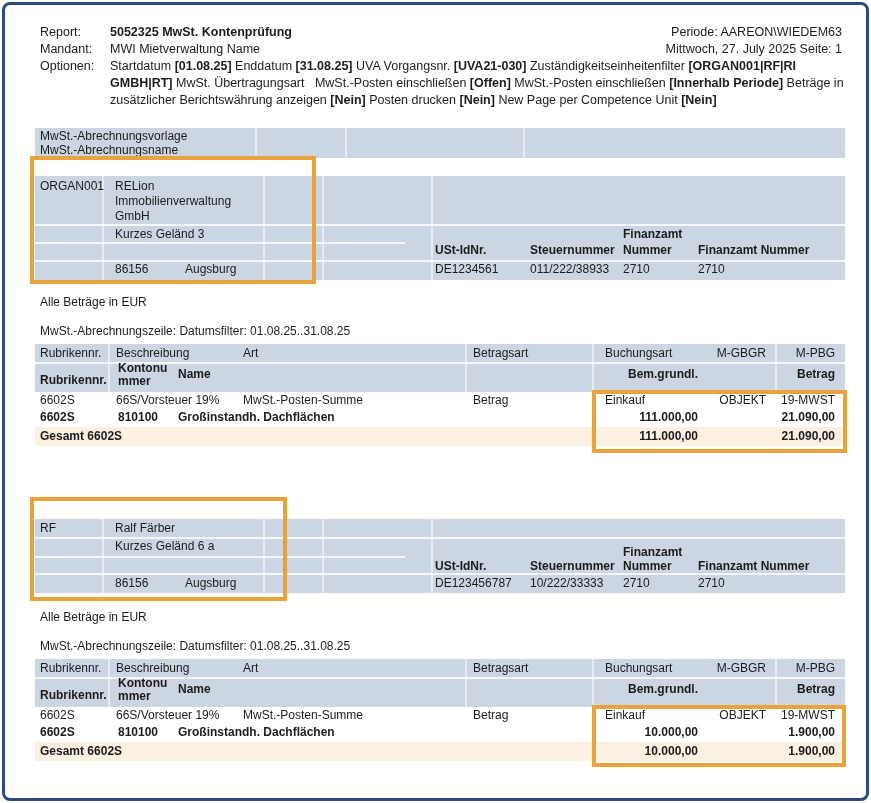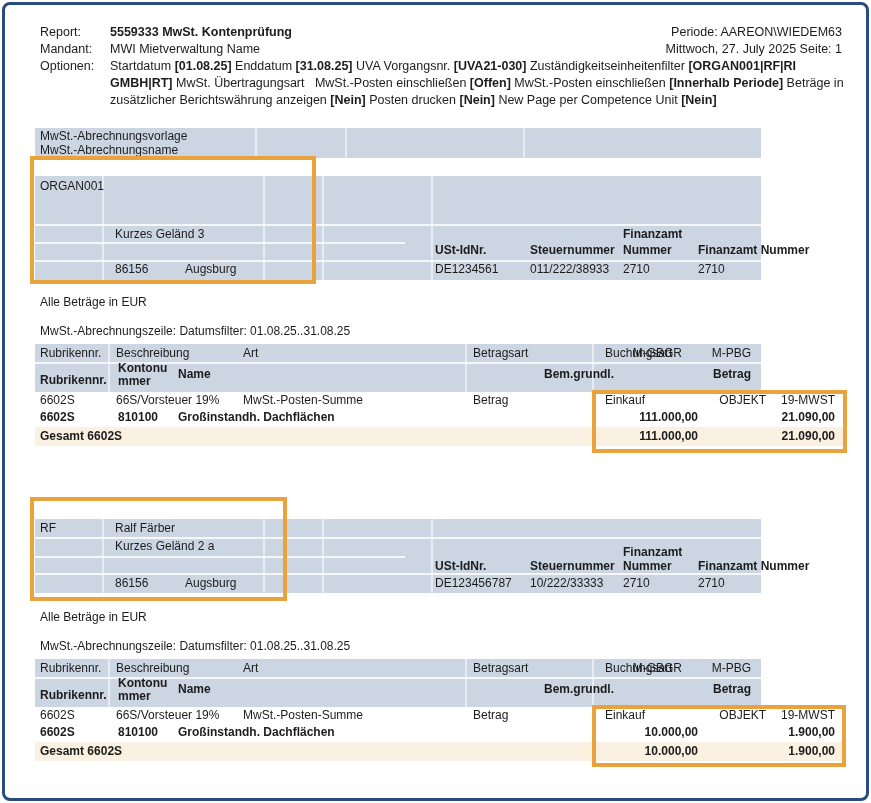--- a/index.html
+++ b/index.html
@@ -4,38 +4,38 @@
 <style>
   html,body{margin:0;padding:0;background:#ffffff;}
   .page{position:relative;width:871px;height:803px;background:#ffffff;overflow:hidden;
         font-family:"Liberation Sans","DejaVu Sans",sans-serif;color:#1c1c1c;}
   .frame{position:absolute;inset:2px;border:3px solid #2b4a7d;border-radius:8px;pointer-events:none;}
   .t{position:absolute;font-size:12px;line-height:14px;white-space:nowrap;color:#1c1c1c;}
   .hd{font-size:12.5px;}
   .b{font-weight:700;}
   .right{text-align:right;}
   .wrap{white-space:normal;}
-  .band{position:absolute;left:35px;width:726px;background:#ccd5e2;}
+  .band{position:absolute;left:35px;width:810px;background:#ccd5e2;}
   .row{position:absolute;left:35px;width:810px;background:#ffffff;}
   .row.total{background:#fbf1e2;}
   .vsep{position:absolute;top:0;bottom:0;width:2px;background:rgba(255,255,255,.55);}
   .hsep{position:absolute;left:0;height:2px;background:rgba(255,255,255,.8);}
   .options{white-space:normal;line-height:17px;font-size:12.5px;}
   .name-cell{width:152px;line-height:15px;}
   .konto-cell{width:57px;line-height:13px;word-break:break-all;}
   .obox{position:absolute;border:4px solid #e9a23c;box-sizing:border-box;z-index:5;pointer-events:none;}
 </style>
 </head>
 <body>
 
 <div class="page">
   <div class="frame"></div>
 
   <span class="t hd" style="left:40px;top:25px">Report:</span>
-  <span class="t hd b" style="left:110px;top:25px">5559333 MwSt. Kontenprüfung</span>
+  <span class="t hd b" style="left:110px;top:25px">5052325 MwSt. Kontenprüfung</span>
   <span class="t hd right" style="right:29px;top:25px">Periode: AAREON\WIEDEM63</span>
 
   <span class="t hd" style="left:40px;top:42px">Mandant:</span>
   <span class="t hd" style="left:110px;top:42px">MWI Mietverwaltung Name</span>
   <span class="t hd right" style="right:29px;top:42px">Mittwoch, 27. July 2025 Seite: 1</span>
 
   <span class="t hd" style="left:40px;top:59px">Optionen:</span>
   <div class="t options" style="left:110px;top:58px;width:734px"><span>Startdatum </span><span style="font-weight: 700;">[01.08.25]</span><span> Enddatum </span><span style="font-weight: 700;">[31.08.25]</span><span> UVA Vorgangsnr. </span><span style="font-weight: 700;">[UVA21-030]</span><span> Zuständigkeitseinheitenfilter </span><span style="font-weight: 700;">[ORGAN001|RF|RI GMBH|RT]</span><span> MwSt. Übertragungsart&nbsp;&nbsp;&nbsp;MwSt.-Posten einschließen </span><span style="font-weight: 700;">[Offen]</span><span> MwSt.-Posten einschließen </span><span style="font-weight: 700;">[Innerhalb Periode]</span><span> Beträge in zusätzlicher Berichtswährung anzeigen </span><span style="font-weight: 700;">[Nein]</span><span> Posten drucken </span><span style="font-weight: 700;">[Nein]</span><span> New Page per Competence Unit </span><span style="font-weight: 700;">[Nein]</span></div>
 
   <div class="band" style="top:128px;height:30px">
@@ -49,20 +49,21 @@
   <div class="band" style="top:176px;height:104px">
     <i class="vsep" style="left:67px"></i>
     <i class="vsep" style="left:228px"></i>
     <i class="vsep" style="left:287px"></i>
     <i class="vsep" style="left:396px"></i>
     <i class="hsep" style="top:48px;width:810px"></i>
     <i class="hsep" style="top:66px;width:370px"></i>
     <i class="hsep" style="top:84px;width:810px"></i>
 
     <span class="t" style="left:5px;top:3px">ORGAN001</span>
+    <span class="t wrap name-cell" style="left:80px;top:3px">RELion Immobilienverwaltung GmbH</span>
     <span class="t" style="left:80px;top:51px">Kurzes Geländ 3</span>
 
     <span class="t b" style="left:588px;top:51px">Finanzamt</span>
     <span class="t b" style="left:400px;top:67px">USt-IdNr.</span>
     <span class="t b" style="left:495px;top:67px">Steuernummer</span>
     <span class="t b" style="left:588px;top:67px">Nummer</span>
     <span class="t b" style="left:663px;top:67px">Finanzamt Nummer</span>
 
     <span class="t" style="left:80px;top:86px">86156</span>
     <span class="t" style="left:150px;top:86px">Augsburg</span>
@@ -123,21 +124,21 @@
     <i class="vsep" style="left:67px"></i>
     <i class="vsep" style="left:228px"></i>
     <i class="vsep" style="left:287px"></i>
     <i class="vsep" style="left:396px"></i>
     <i class="hsep" style="top:18px;width:810px"></i>
     <i class="hsep" style="top:37px;width:370px"></i>
     <i class="hsep" style="top:54px;width:810px"></i>
 
     <span class="t" style="left:5px;top:2px">RF</span>
     <span class="t" style="left:80px;top:2px">Ralf Färber</span>
-    <span class="t" style="left:80px;top:20px">Kurzes Geländ 2 a</span>
+    <span class="t" style="left:80px;top:20px">Kurzes Geländ 6 a</span>
 
     <span class="t b" style="left:588px;top:26px">Finanzamt</span>
     <span class="t b" style="left:400px;top:40px">USt-IdNr.</span>
     <span class="t b" style="left:495px;top:40px">Steuernummer</span>
     <span class="t b" style="left:588px;top:40px">Nummer</span>
     <span class="t b" style="left:663px;top:40px">Finanzamt Nummer</span>
 
     <span class="t" style="left:80px;top:57px">86156</span>
     <span class="t" style="left:150px;top:57px">Augsburg</span>
     <span class="t" style="left:400px;top:57px">DE123456787</span>

